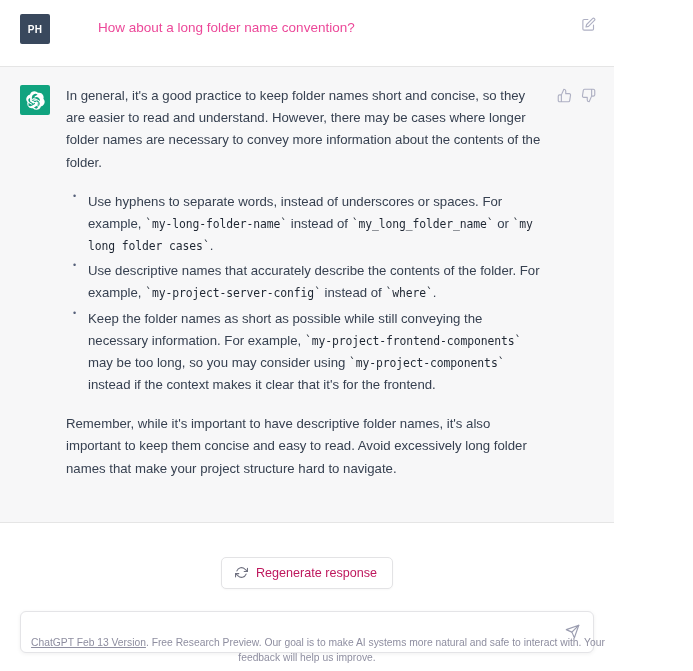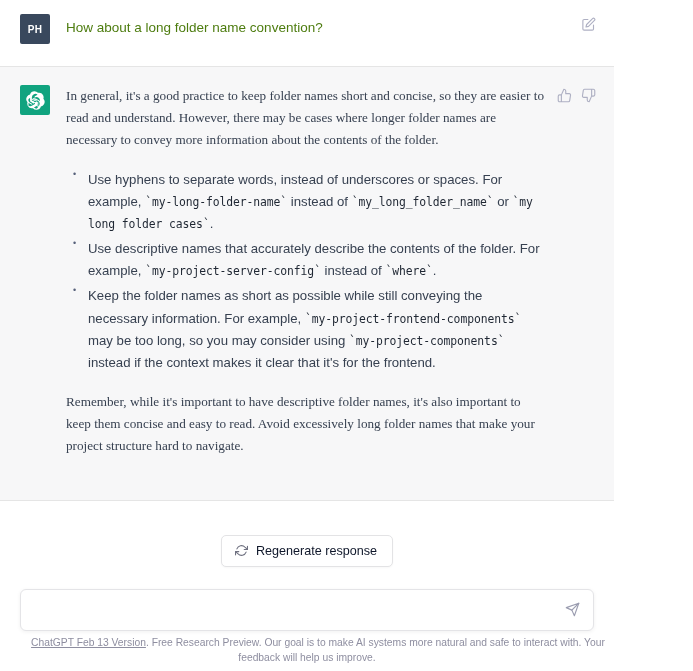--- a/index.html
+++ b/index.html
@@ -72,27 +72,27 @@
   .msg-body {
     flex: 1 1 auto;
     min-width: 0;
     max-width: 556px;
     color: #374151;
     font-size: 13.2px;
     line-height: 1.68;
   }
   .msg-body.user-text {
     padding-top: 4px;
-    color: #4d7c0f;
+    color: #ec4899;
     font-size: 13.5px;
     line-height: 1.5;
+    margin-left: 32px;
   }
   .msg-body p {
     margin: 0 0 17px 0;
-    font-family: Liberation Serif, serif;
   }
   .msg-body p:last-child { margin-bottom: 16px; }
 
   .msg-body ul {
     margin: 0 0 17px 0;
     padding-left: 20px;
     list-style: none;
   }
   .msg-body li {
     position: relative;
@@ -156,21 +156,21 @@
   }
   .regen-btn {
     display: inline-flex;
     align-items: center;
     gap: 8px;
     background: #ffffff;
     border: 1px solid #e3e3e5;
     border-radius: 5px;
     padding: 8px 15px 8px 13px;
     font-size: 12.6px;
-    color: #0f172a;
+    color: #be185d;
     font-family: "Liberation Sans", sans-serif;
     cursor: pointer;
     box-shadow: 0 1px 2px rgba(0,0,0,0.03);
   }
   .regen-btn .regen-icon {
     color: #6f7180;
     display: flex;
     align-items: center;
   }
 

